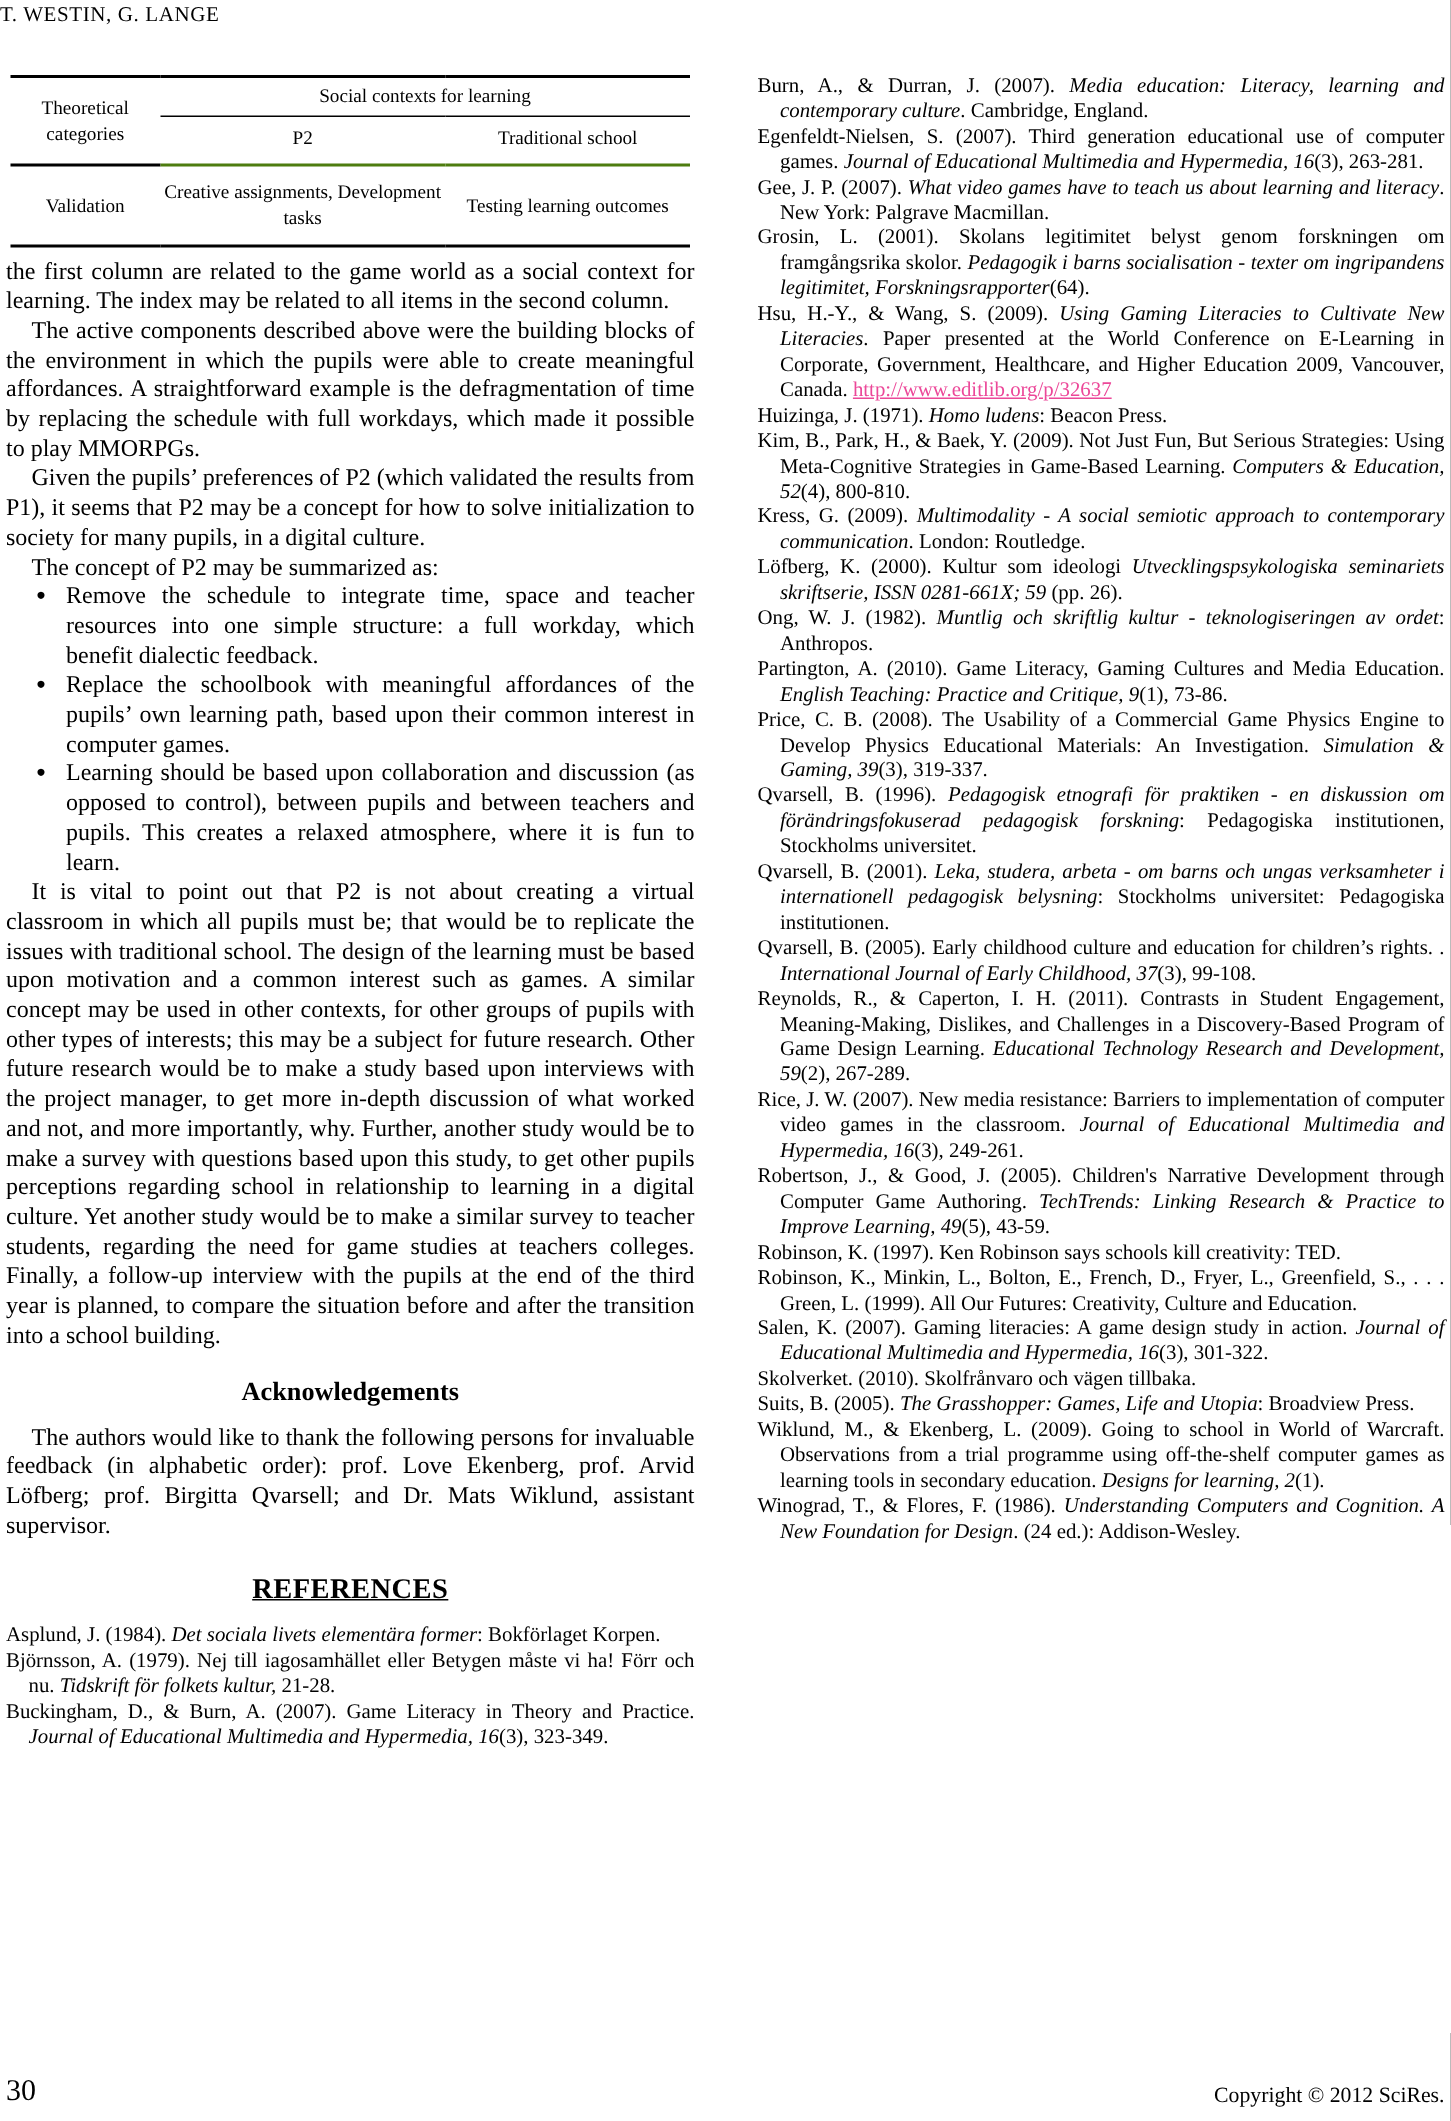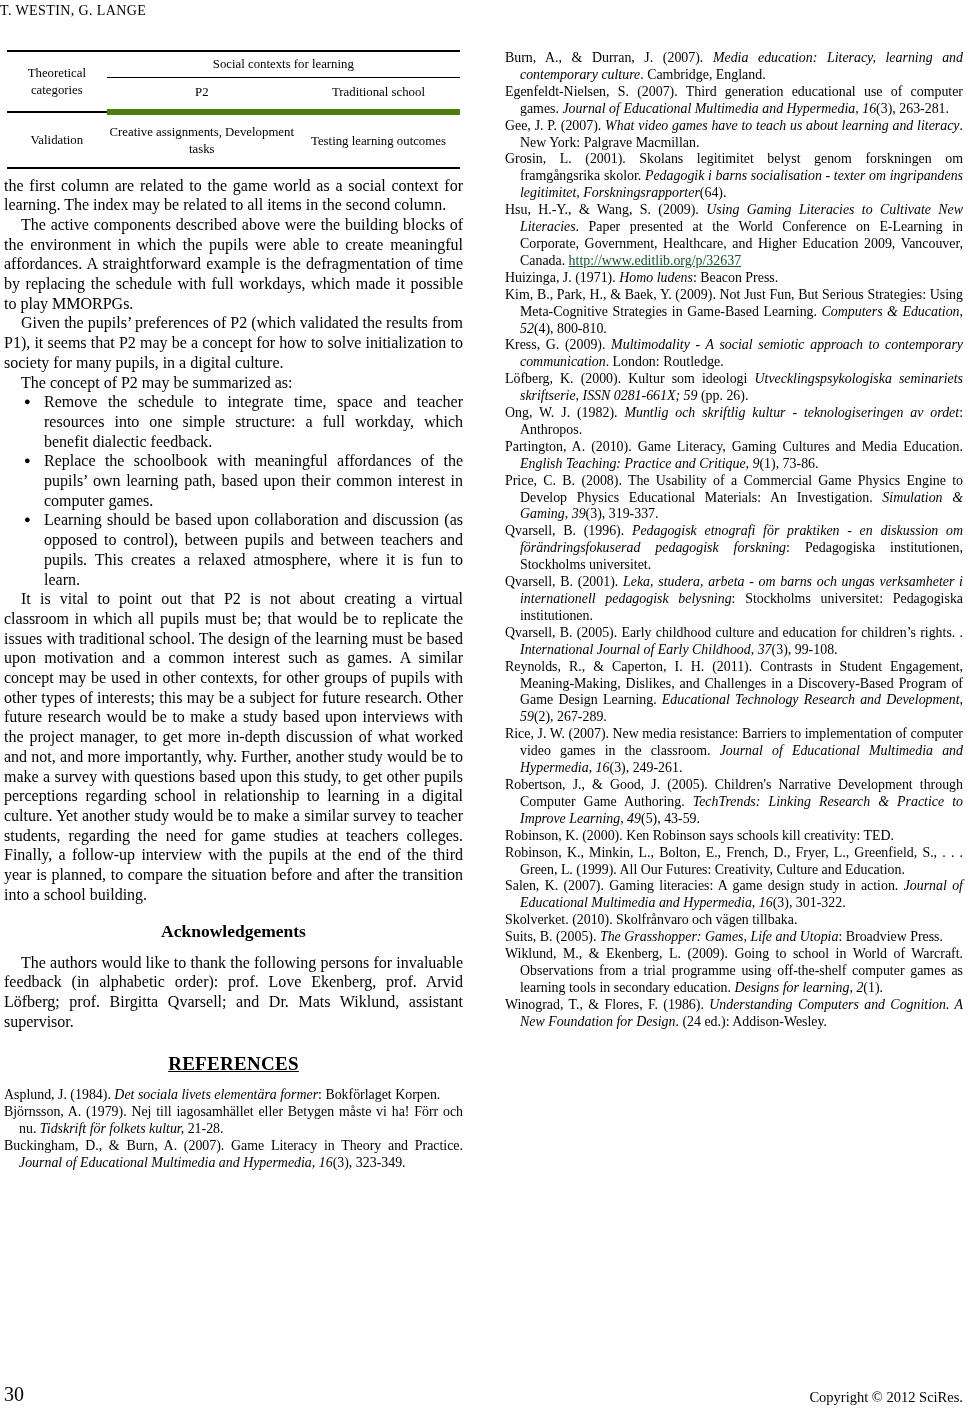--- a/index.html
+++ b/index.html
@@ -19,21 +19,21 @@
 
   
   table.cat-table {
     width:453px; border-collapse:collapse; table-layout:fixed;
     border-top:2px solid #000; border-bottom:2px solid #000;
     font-size:12.8px; line-height:1.3; margin:4px 0 7px 3px;
   }
   table.cat-table td { text-align:center; vertical-align:middle; padding:4px 2px; }
   td.row-header { padding:4px 2px; }
   td.group-header { border-bottom:1px solid #000; padding:8px 2px 7px; }
-  tr.subhead-row td { border-bottom:6px solid #4d7c0f; padding:6px 2px 9px;text-align:center; }
+  tr.subhead-row td { border-bottom:2px solid #4d7c0f; padding:6px 2px 9px;text-align:center; }
   td.row-header { border-bottom:2px solid #000; }
   tr.data-row td { padding:9px 2px; }
 
   
   p.body-p {
     margin:0; font-size:16px; line-height:19.7px;
     text-align:justify; text-indent:17px;
   }
   p.body-p.noindent { text-indent:0; }
 
@@ -123,35 +123,35 @@
         <p class="ref"><span>Buckingham, D., &amp; Burn, A. (2007). Game Literacy in Theory and Practice. </span><span class="it">Journal of Educational Multimedia and Hypermedia, 16</span><span>(3), 323-349.</span></p>
       </div>
   </div>
 
   <div class="col col-right">
     <div id="right-blocks">
         <p class="ref"><span>Burn, A., &amp; Durran, J. (2007). </span><span class="it">Media education: Literacy, learning and contemporary culture</span><span>. Cambridge, England.</span></p>
         <p class="ref"><span>Egenfeldt-Nielsen, S. (2007). Third generation educational use of computer games. </span><span class="it">Journal of Educational Multimedia and Hypermedia, 16</span><span>(3), 263-281.</span></p>
         <p class="ref"><span>Gee, J. P. (2007). </span><span class="it">What video games have to teach us about learning and literacy</span><span>. New York: Palgrave Macmillan.</span></p>
         <p class="ref"><span>Grosin, L. (2001). Skolans legitimitet belyst genom forskningen om framgångsrika skolor. </span><span class="it">Pedagogik i barns socialisation - texter om ingripandens legitimitet, Forskningsrapporter</span><span>(64).</span></p>
-        <p class="ref"><span>Hsu, H.-Y., &amp; Wang, S. (2009). </span><span class="it">Using Gaming Literacies to Cultivate New Literacies</span><span>. Paper presented at the World Conference on E-Learning in Corporate, Government, Healthcare, and Higher Education 2009, Vancouver, Canada. </span><a class="ref-link" href="#" style="color: #14532d;">http://www.editlib.org/p/32637</a></p>
+        <p class="ref"><span>Hsu, H.-Y., &amp; Wang, S. (2009). </span><span class="it">Using Gaming Literacies to Cultivate New Literacies</span><span>. Paper presented at the World Conference on E-Learning in Corporate, Government, Healthcare, and Higher Education 2009, Vancouver, Canada. </span><a class="ref-link" href="#" style="color: #ec4899;">http://www.editlib.org/p/32637</a></p>
         <p class="ref"><span>Huizinga, J. (1971). </span><span class="it">Homo ludens</span><span>: Beacon Press.</span></p>
         <p class="ref"><span>Kim, B., Park, H., &amp; Baek, Y. (2009). Not Just Fun, But Serious Strategies: Using Meta-Cognitive Strategies in Game-Based Learning. </span><span class="it">Computers &amp; Education, 52</span><span>(4), 800-810.</span></p>
         <p class="ref"><span>Kress, G. (2009). </span><span class="it">Multimodality - A social semiotic approach to contemporary communication</span><span>. London: Routledge.</span></p>
         <p class="ref"><span>Löfberg, K. (2000). Kultur som ideologi </span><span class="it">Utvecklingspsykologiska seminariets skriftserie, ISSN 0281-661X; 59</span><span> (pp. 26).</span></p>
         <p class="ref"><span>Ong, W. J. (1982). </span><span class="it">Muntlig och skriftlig kultur - teknologiseringen av ordet</span><span>: Anthropos.</span></p>
         <p class="ref"><span>Partington, A. (2010). Game Literacy, Gaming Cultures and Media Education. </span><span class="it">English Teaching: Practice and Critique, 9</span><span>(1), 73-86.</span></p>
         <p class="ref"><span>Price, C. B. (2008). The Usability of a Commercial Game Physics Engine to Develop Physics Educational Materials: An Investigation. </span><span class="it">Simulation &amp; Gaming, 39</span><span>(3), 319-337.</span></p>
         <p class="ref"><span>Qvarsell, B. (1996). </span><span class="it">Pedagogisk etnografi för praktiken - en diskussion om förändringsfokuserad pedagogisk forskning</span><span>: Pedagogiska institutionen, Stockholms universitet.</span></p>
         <p class="ref"><span>Qvarsell, B. (2001). </span><span class="it">Leka, studera, arbeta - om barns och ungas verksamheter i internationell pedagogisk belysning</span><span>: Stockholms universitet: Pedagogiska institutionen.</span></p>
         <p class="ref"><span>Qvarsell, B. (2005). Early childhood culture and education for children’s rights. . </span><span class="it">International Journal of Early Childhood, 37</span><span>(3), 99-108.</span></p>
         <p class="ref"><span>Reynolds, R., &amp; Caperton, I. H. (2011). Contrasts in Student Engagement, Meaning-Making, Dislikes, and Challenges in a Discovery-Based Program of Game Design Learning. </span><span class="it">Educational Technology Research and Development, 59</span><span>(2), 267-289.</span></p>
         <p class="ref"><span>Rice, J. W. (2007). New media resistance: Barriers to implementation of computer video games in the classroom. </span><span class="it">Journal of Educational Multimedia and Hypermedia, 16</span><span>(3), 249-261.</span></p>
         <p class="ref"><span>Robertson, J., &amp; Good, J. (2005). Children's Narrative Development through Computer Game Authoring. </span><span class="it">TechTrends: Linking Research &amp; Practice to Improve Learning, 49</span><span>(5), 43-59.</span></p>
-        <p class="ref"><span>Robinson, K. (2000). Ken Robinson says schools kill creativity: TED.</span></p>
+        <p class="ref"><span>Robinson, K. (1997). Ken Robinson says schools kill creativity: TED.</span></p>
         <p class="ref"><span>Robinson, K., Minkin, L., Bolton, E., French, D., Fryer, L., Greenfield, S., . . . Green, L. (1999). All Our Futures: Creativity, Culture and Education.</span></p>
         <p class="ref"><span>Salen, K. (2007). Gaming literacies: A game design study in action. </span><span class="it">Journal of Educational Multimedia and Hypermedia, 16</span><span>(3), 301-322.</span></p>
         <p class="ref"><span>Skolverket. (2010). Skolfrånvaro och vägen tillbaka.</span></p>
         <p class="ref"><span>Suits, B. (2005). </span><span class="it">The Grasshopper: Games, Life and Utopia</span><span>: Broadview Press.</span></p>
         <p class="ref"><span>Wiklund, M., &amp; Ekenberg, L. (2009). Going to school in World of Warcraft. Observations from a trial programme using off-the-shelf computer games as learning tools in secondary education. </span><span class="it">Designs for learning, 2</span><span>(1).</span></p>
         <p class="ref"><span>Winograd, T., &amp; Flores, F. (1986). </span><span class="it">Understanding Computers and Cognition. A New Foundation for Design</span><span>. (24 ed.): Addison-Wesley.</span></p>
       </div>
   </div>
 
   <div class="page-num">30</div>

